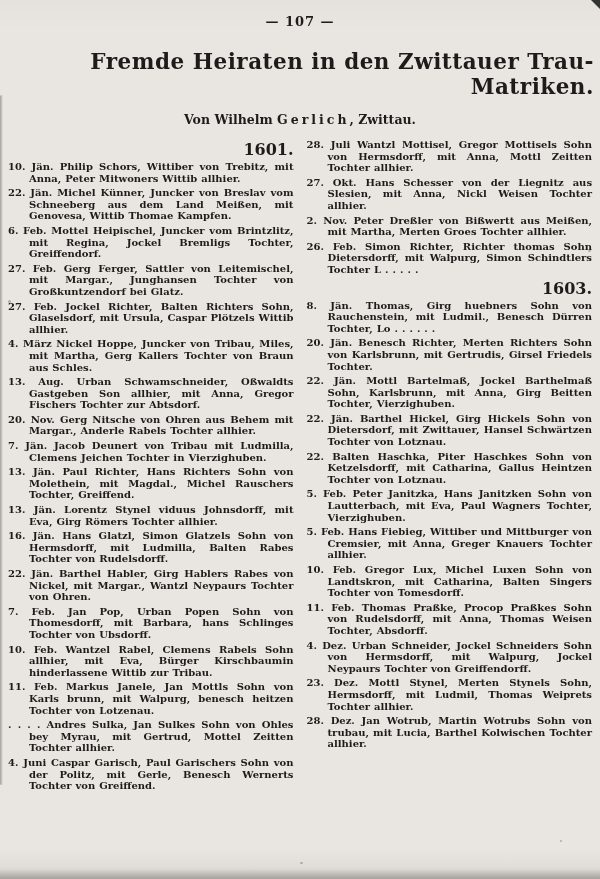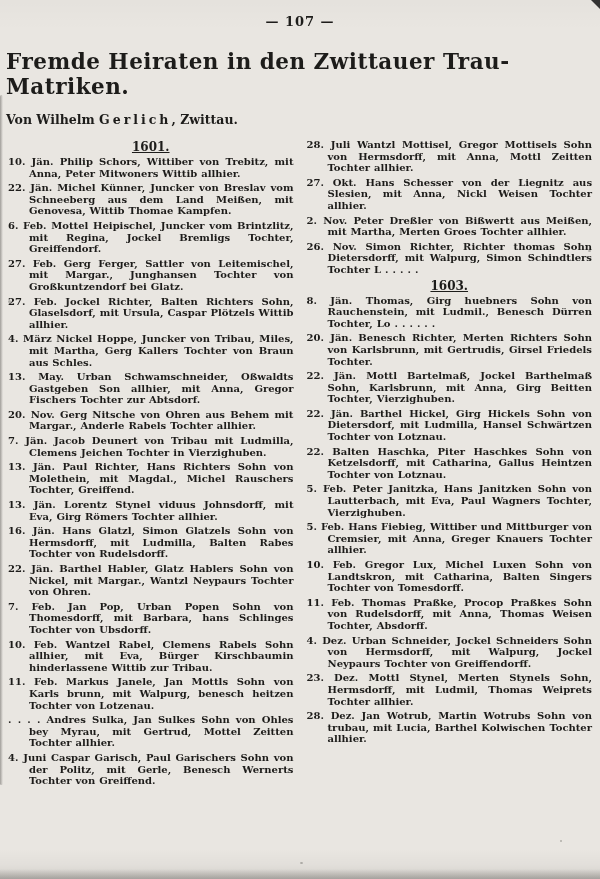--- a/index.html
+++ b/index.html
@@ -28,49 +28,49 @@
       #e9e6e1;
   }
   .page-number {
     text-align: center;
     font-size: 13px;
     font-weight: bold;
     letter-spacing: 1px;
     margin: 4px 0 20px 0;
   }
   .article-title {
-    text-align: left;
+    text-align: right;
     font-size: 21.5px;
     font-weight: bold;
     letter-spacing: 0.5px;
     margin: 0 0 13px 0;
   }
   .byline {
+    text-align: center;
     font-size: 12.5px;
     font-weight: bold;
     margin: 0 0 12px 0;
   }
   .byline .spaced-name {
     letter-spacing: 3px;
   }
   .columns {
     display: flex;
     gap: 13px;
     padding: 0 2px;
   }
   .col {
     flex: 1 1 0;
     min-width: 0;
   }
   .year-heading {
-    text-align: center;
-    font-size: 12px;
+    text-align: right;
+    font-size: 16px;
     font-weight: bold;
     margin: 1px 0 2px 0;
-    text-decoration: underline;
   }
   .entry {
     font-size: 10px;
     font-weight: bold;
     line-height: 1.16;
     margin: 0 0 3px 0;
     padding-left: 21px;
     text-indent: -21px;
     text-align: justify;
     word-spacing: 0.5px;
@@ -131,35 +131,35 @@
           <p class="entry"><span class="entry-date">22. Jän.</span> <span>Michel Künner, Juncker von Breslav vom Schneeberg aus dem Land Meißen, mit Genovesa, Wittib Thomae Kampfen.</span></p>
 
           <p class="entry"><span class="entry-date">6. Feb.</span> <span>Mottel Heipischel, Juncker vom Brintzlitz, mit Regina, Jockel Bremligs Tochter, Greiffendorf.</span></p>
 
           <p class="entry"><span class="entry-date">27. Feb.</span> <span>Gerg Ferger, Sattler von Leitemischel, mit Margar., Junghansen Tochter von Großkuntzendorf bei Glatz.</span></p>
 
           <p class="entry"><span class="entry-date">27. Feb.</span> <span>Jockel Richter, Balten Richters Sohn, Glaselsdorf, mit Ursula, Caspar Plötzels Wittib allhier.</span></p>
 
           <p class="entry"><span class="entry-date">4. März</span> <span>Nickel Hoppe, Juncker von Tribau, Miles, mit Martha, Gerg Kallers Tochter von Braun aus Schles.</span></p>
 
-          <p class="entry"><span class="entry-date">13. May.</span> <span>Urban Schwamschneider, Oßwaldts Gastgeben Son allhier, mit Anna, Gregor Fischers Tochter zur Abtsdorf.</span></p>
+          <p class="entry"><span class="entry-date">13. Aug.</span> <span>Urban Schwamschneider, Oßwaldts Gastgeben Son allhier, mit Anna, Gregor Fischers Tochter zur Abtsdorf.</span></p>
 
           <p class="entry"><span class="entry-date">20. Nov.</span> <span>Gerg Nitsche von Ohren aus Behem mit Margar., Anderle Rabels Tochter allhier.</span></p>
         </div>
       <div>
 
           <p class="entry"><span class="entry-date">7. Jän.</span> <span>Jacob Deunert von Tribau mit Ludmilla, Clemens Jeichen Tochter in Vierzighuben.</span></p>
 
           <p class="entry"><span class="entry-date">13. Jän.</span> <span>Paul Richter, Hans Richters Sohn von Molethein, mit Magdal., Michel Rauschers Tochter, Greiffend.</span></p>
 
           <p class="entry"><span class="entry-date">13. Jän.</span> <span>Lorentz Stynel viduus Johnsdorff, mit Eva, Girg Römers Tochter allhier.</span></p>
 
           <p class="entry"><span class="entry-date">16. Jän.</span> <span>Hans Glatzl, Simon Glatzels Sohn von Hermsdorff, mit Ludmilla, Balten Rabes Tochter von Rudelsdorff.</span></p>
 
-          <p class="entry"><span class="entry-date">22. Jän.</span> <span>Barthel Habler, Glatz Hablers Sohn von Nickel, mit Margar., Wantzl Neypaurs Tochter von Ohren.</span></p>
+          <p class="entry"><span class="entry-date">22. Jän.</span> <span>Barthel Habler, Girg Hablers Rabes von Nickel, mit Margar., Wantzl Neypaurs Tochter von Ohren.</span></p>
 
           <p class="entry"><span class="entry-date">7. Feb.</span> <span>Jan Pop, Urban Popen Sohn von Thomesdorff, mit Barbara, hans Schlinges Tochter von Ubsdorff.</span></p>
 
           <p class="entry"><span class="entry-date">10. Feb.</span> <span>Wantzel Rabel, Clemens Rabels Sohn allhier, mit Eva, Bürger Kirschbaumin hinderlassene Wittib zur Tribau.</span></p>
 
           <p class="entry"><span class="entry-date">11. Feb.</span> <span>Markus Janele, Jan Mottls Sohn von Karls brunn, mit Walpurg, benesch heitzen Tochter von Lotzenau.</span></p>
 
           <p class="entry"><span class="entry-date">. . . .</span> <span>Andres Sulka, Jan Sulkes Sohn von Ohles bey Myrau, mit Gertrud, Mottel Zeitten Tochter allhier.</span></p>
 
           <p class="entry"><span class="entry-date">4. Juni</span> <span>Caspar Garisch, Paul Garischers Sohn von der Politz, mit Gerle, Benesch Wernerts Tochter von Greiffend.</span></p>
@@ -168,32 +168,32 @@
 
     <div class="col">
       <div>
 
           <p class="entry"><span class="entry-date">28. Juli</span> <span>Wantzl Mottisel, Gregor Mottisels Sohn von Hermsdorff, mit Anna, Mottl Zeitten Tochter allhier.</span></p>
 
           <p class="entry"><span class="entry-date">27. Okt.</span> <span>Hans Schesser von der Liegnitz aus Slesien, mit Anna, Nickl Weisen Tochter allhier.</span></p>
 
           <p class="entry"><span class="entry-date">2. Nov.</span> <span>Peter Dreßler von Bißwertt aus Meißen, mit Martha, Merten Groes Tochter allhier.</span></p>
 
-          <p class="entry"><span class="entry-date">26. Nov.</span> <span>Simon Richter, Richter thomas Sohn Dietersdorff, mit Walpurg, Simon Schindtlers Tochter L . . . . .</span></p>
+          <p class="entry"><span class="entry-date">26. Feb.</span> <span>Simon Richter, Richter thomas Sohn Dietersdorff, mit Walpurg, Simon Schindtlers Tochter L . . . . .</span></p>
         </div>
       <div class="year-heading">1603.</div>
       <div>
 
           <p class="entry"><span class="entry-date">8. Jän.</span> <span>Thomas, Girg huebners Sohn von Rauchenstein, mit Ludmil., Benesch Dürren Tochter, Lo . . . . . .</span></p>
 
           <p class="entry"><span class="entry-date">20. Jän.</span> <span>Benesch Richter, Merten Richters Sohn von Karlsbrunn, mit Gertrudis, Girsel Friedels Tochter.</span></p>
 
           <p class="entry"><span class="entry-date">22. Jän.</span> <span>Mottl Bartelmaß, Jockel Barthelmaß Sohn, Karlsbrunn, mit Anna, Girg Beitten Tochter, Vierzighuben.</span></p>
 
-          <p class="entry"><span class="entry-date">22. Jän.</span> <span>Barthel Hickel, Girg Hickels Sohn von Dietersdorf, mit Ludmilla, Hansel Schwärtzen Tochter von Lotznau.</span></p>
+          <p class="entry"><span class="entry-date">22. Jän.</span> <span>Barthel Hickel, Girg Hickels Sohn von Dietersdorf, mit Zwittauer, Hansel Schwärtzen Tochter von Lotznau.</span></p>
 
           <p class="entry"><span class="entry-date">22.</span> <span>Balten Haschka, Piter Haschkes Sohn von Ketzelsdorff, mit Catharina, Gallus Heintzen Tochter von Lotznau.</span></p>
 
 
           <p class="entry"><span class="entry-date">5. Feb.</span> <span>Peter Janitzka, Hans Janitzken Sohn von Lautterbach, mit Eva, Paul Wagners Tochter, Vierzighuben.</span></p>
 
           <p class="entry"><span class="entry-date">5. Feb.</span> <span>Hans Fiebieg, Wittiber und Mittburger von Cremsier, mit Anna, Greger Knauers Tochter allhier.</span></p>
 
 
           <p class="entry"><span class="entry-date">10. Feb.</span> <span>Gregor Lux, Michel Luxen Sohn von Landtskron, mit Catharina, Balten Singers Tochter von Tomesdorff.</span></p>

